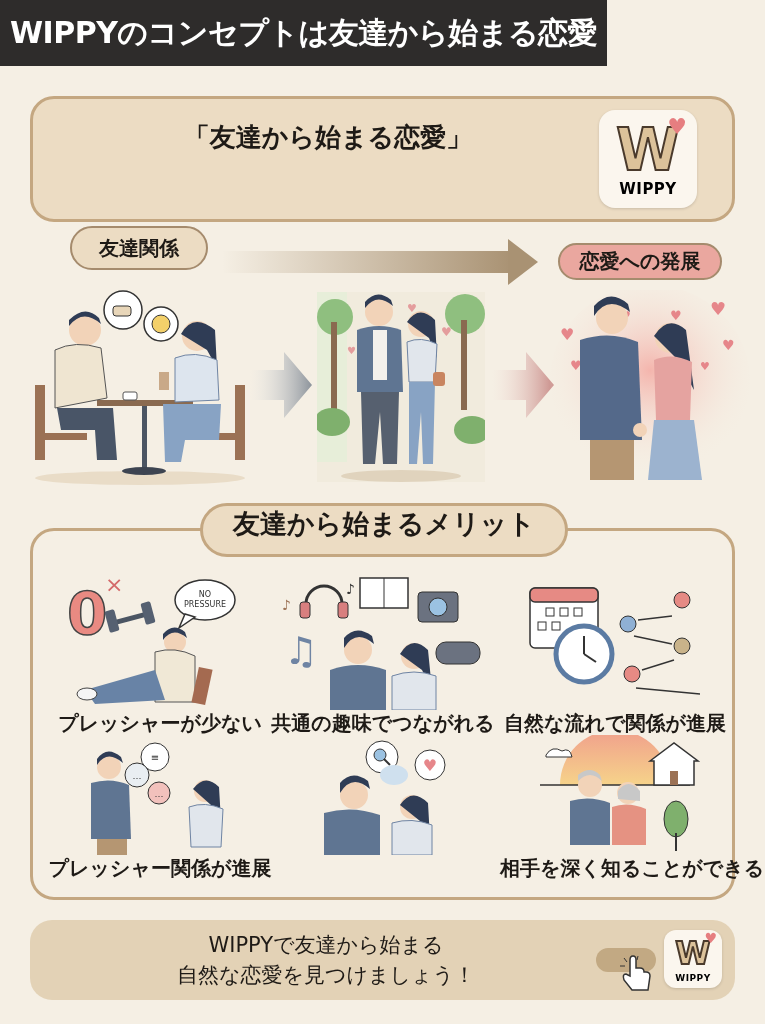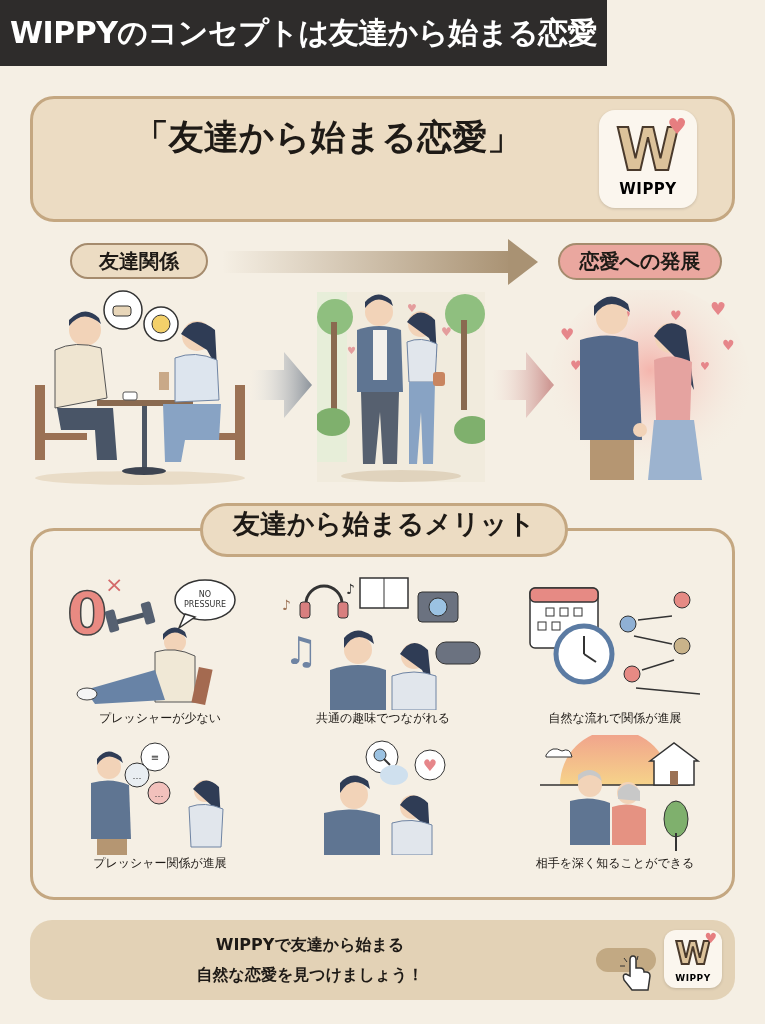--- a/index.html
+++ b/index.html
@@ -15,21 +15,21 @@
     background: #2e2c2b; color: #fff;
     display: flex; align-items: center; justify-content: center;
     font-size: 30px; font-weight: bold; letter-spacing: -0.5px;
   }
   .hero {
     position: absolute; left: 30px; top: 96px; width: 705px; height: 126px;
     background: #ecdcc3; border: 3px solid #c4a781; border-radius: 24px;
   }
   .hero-title {
     position: absolute; left: 0; width: 590px; top: 14px;
-    text-align: center; font-weight: bold; font-size: 35px; line-height: 48px;
+    text-align: center; font-weight: bold; font-size: 26px; line-height: 48px;
   }
   .app-icon {
     position: absolute; background: #fbf6ee; border-radius: 16px;
     box-shadow: 0 1px 3px rgba(0,0,0,0.15);
   }
   .app-icon .w {
     position: absolute; left: 50%; transform: translateX(-50%);
     font-weight: bold; color: #dcc29a;
     -webkit-text-stroke: 2px #4a3a2c; font-family: "DejaVu Sans", sans-serif;
   }
@@ -62,29 +62,29 @@
     position: absolute; left: 200px; top: 503px; width: 368px; height: 54px;
     background: #ecdcc3; border: 3px solid #c4a781; border-radius: 28px;
     display: flex; align-items: flex-start; justify-content: center;
     font-weight: bold; font-size: 27px;
   }
   .merit {
     position: absolute; width: 230px; text-align: center;
   }
   .merit-art { position: relative; height: 140px; }
   .merit-label {
-    font-weight: normal; font-size: 12px; white-space: nowrap;
+    font-weight: bold; font-size: 20px; white-space: nowrap;
   }
   .cta {
     position: absolute; left: 30px; top: 920px; width: 705px; height: 80px;
     background: #e3d2b6; border-radius: 22px;
   }
   .cta-text {
-    position: absolute; left: 0; width: 560px; top: 10px; text-align: center;
-    font-weight: bold; font-size: 16px; line-height: 30px;
+    position: absolute; left: 16px; width: 560px; top: 10px; text-align: center;
+    font-weight: normal; font-size: 21px; line-height: 30px;
   }
   .cta-button {
     position: absolute; left: 566px; top: 28px; width: 60px; height: 24px;
     background: #c2a983; border-radius: 12px;
   }
 </style>
 </head>
 <body>
 
 <div class="topbar">
@@ -95,21 +95,21 @@
   <div class="hero-title">
     <div>「友達から始まる恋愛」</div>
   </div>
   <div class="app-icon" style="left:566px; top:11px; width:98px; height:98px;">
     <span class="w" style="top:6px; font-size:58px;">W</span>
     <span class="heart" style="right:10px; top:4px; font-size:22px;">♥</span>
     <span class="label" style="bottom:10px; font-size:15px;">WIPPY</span>
   </div>
 </div>
 
-<div class="pill" style="left:70px; top:243px; width:138px; height:36px; background:#ecdcc3;">
+<div class="pill" style="left:70px; top:226px; width:138px; height:44px; background:#ecdcc3;">
   <span>友達関係</span>
 </div>
 <div class="flow-arrow"></div>
 <div class="flow-arrow-head"></div>
 <div class="pill" style="left:558px; top:243px; width:164px; height:37px; background:#eaa79f;">
   <span>恋愛への発展</span>
 </div>
 
 <div class="scene" style="left:25px; top:290px; width:230px; height:195px;">
   <svg width="230" height="195" viewBox="0 0 230 195">

